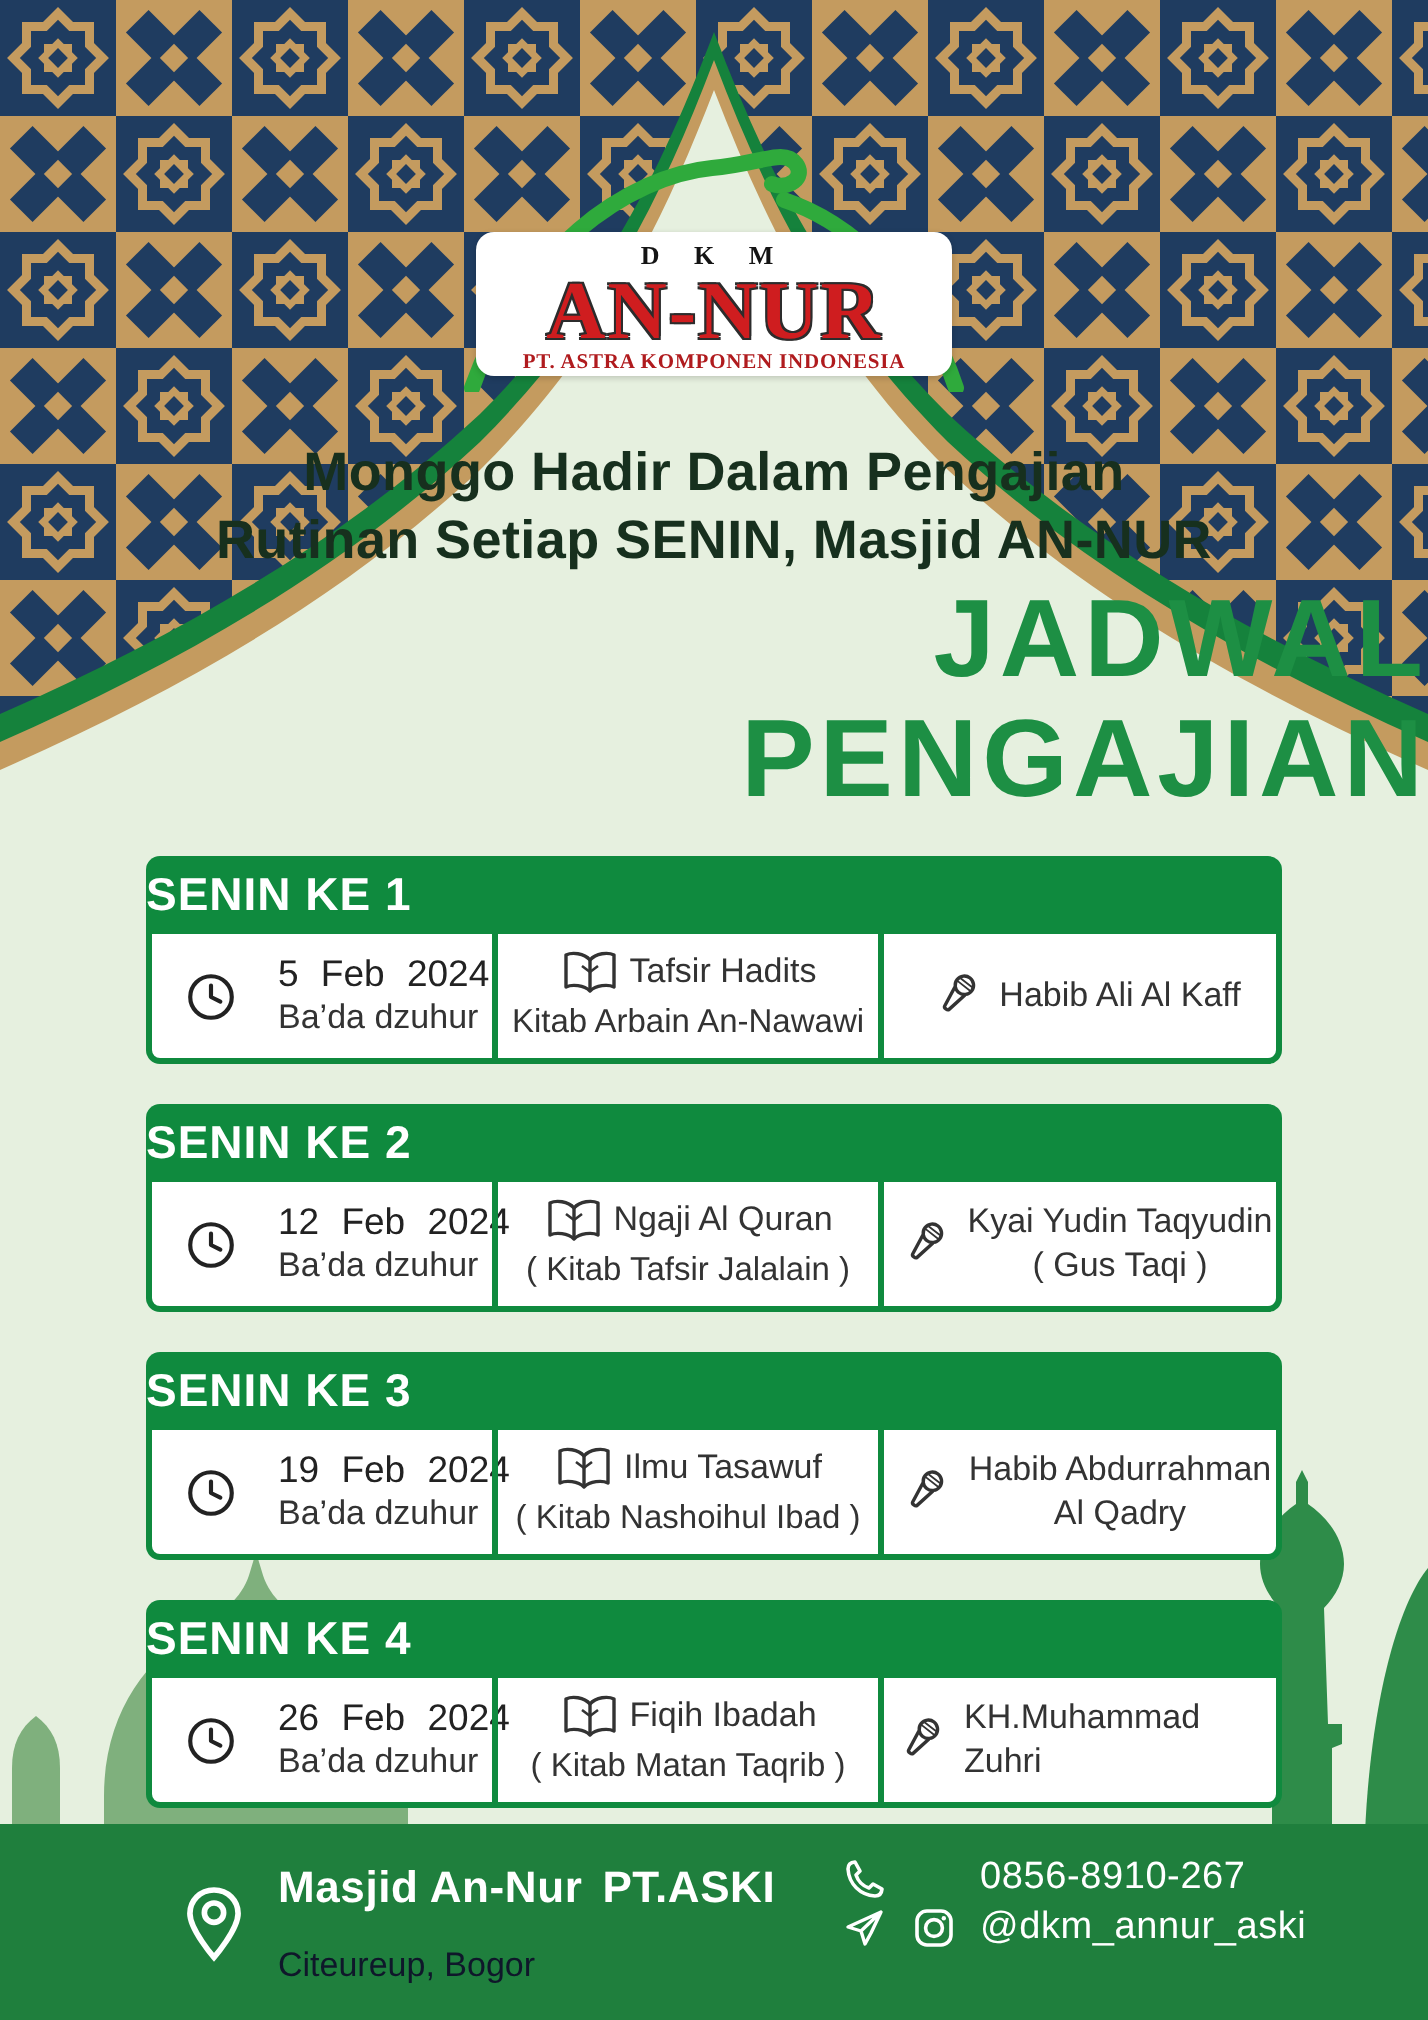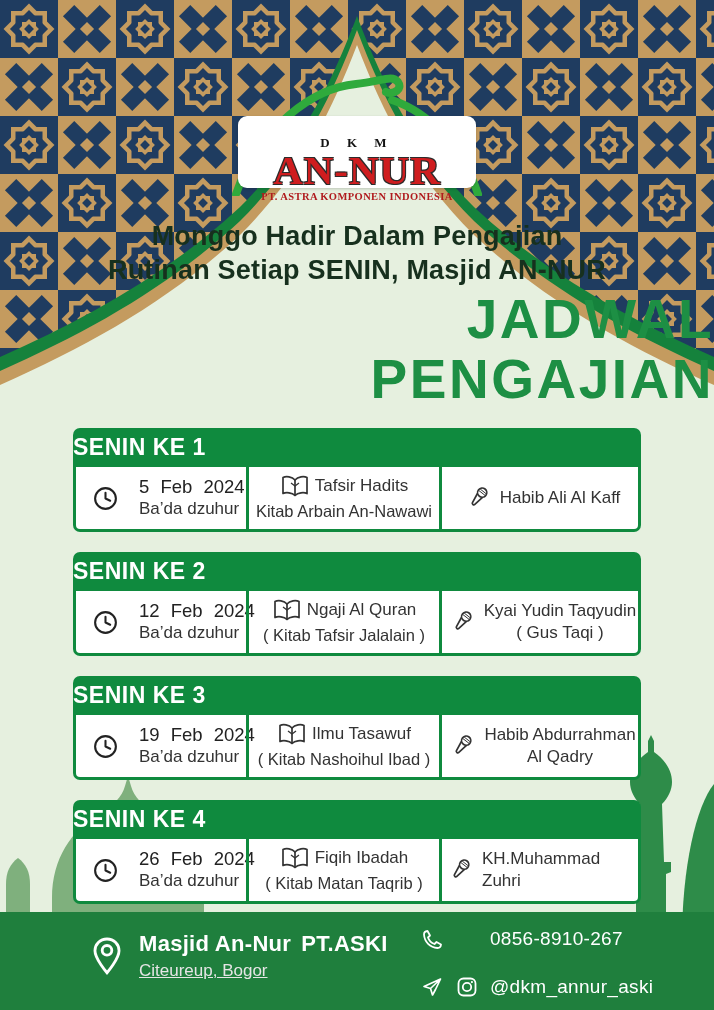--- a/index.html
+++ b/index.html
@@ -5,21 +5,21 @@
   html,body{margin:0;padding:0;background:#fff;}
   .poster{position:relative;width:714px;height:1010px;overflow:hidden;
     background:var(--light_green_bg,#e6f0df);
     font-family:"Liberation Sans",sans-serif;}
   .bg-decor{position:absolute;left:0;top:0;width:714px;height:1010px;}
 
   
   .logo-dome{position:absolute;top:72px;left:50%;transform:translateX(-50%);width:270px;height:124px;}
   .logo-box{position:absolute;top:116px;left:50%;transform:translateX(-50%);
     width:238px;height:72px;background:#fff;border-radius:9px;text-align:center;
-    box-sizing:border-box;padding-top:20px;box-shadow:0 1px 3px rgba(0,0,0,.18);}
+    box-sizing:border-box;padding-top:5px;box-shadow:0 1px 3px rgba(0,0,0,.18);}
   .logo-dkm{font-family:"Liberation Serif",serif;font-weight:700;font-size:13px;
     letter-spacing:7px;color:#141414;line-height:14px;}
   .logo-name{font-family:"Liberation Serif",serif;font-weight:700;font-size:41px;line-height:40px;
     color:var(--logo_red,#cf1d1f);letter-spacing:1px;
     text-shadow:1px 1px 0 #2c2c2c,-1px 1px 0 #2c2c2c,1px -1px 0 #2c2c2c,-1px -1px 0 #2c2c2c;}
   .logo-company{font-family:"Liberation Serif",serif;font-weight:700;font-size:10.5px;
     color:#b01b1e;letter-spacing:.4px;line-height:13px;}
 
   .intro{position:absolute;top:219px;left:0;width:100%;text-align:center;
     font-size:27px;font-weight:700;color:#17301e;line-height:34px;letter-spacing:.2px;}
@@ -45,22 +45,22 @@
   .c3 .stack{display:flex;flex-direction:column;align-items:center;}
   .line:empty{display:none;}
   .ic{flex:0 0 auto;display:block;}
 
   
   .footer{position:absolute;left:0;top:912px;width:714px;height:116px;
     background:var(--green_footer,#1f7f3d);color:#fff;}
   .f-left{position:absolute;left:90px;top:19px;display:flex;gap:15px;align-items:center;}
   .f-venue{font-size:22px;font-weight:700;letter-spacing:.3px;white-space:nowrap;}
   .f-venue .co{margin-left:10px;}
-  .f-city{font-size:17px;margin-top:4px;color:#e5e5e5;text-decoration:underline;}
-  .f-right{position:absolute;left:420px;top:15px;display:flex;flex-direction:column;gap:23px;}
+  .f-city{font-size:17px;margin-top:16px;color:#0f172a;}
+  .f-right{position:absolute;left:420px;top:15px;display:flex;flex-direction:column;gap:0;}
   .f-row{display:flex;align-items:center;gap:11px;font-size:19px;letter-spacing:.3px;}
   .f-row .gap{width:24px;display:flex;justify-content:center;}
 </style>
 </head>
 <body>
 
 <div class="poster">
 
   <svg class="bg-decor" viewBox="0 0 714 1010" aria-hidden="true">
     <defs>

